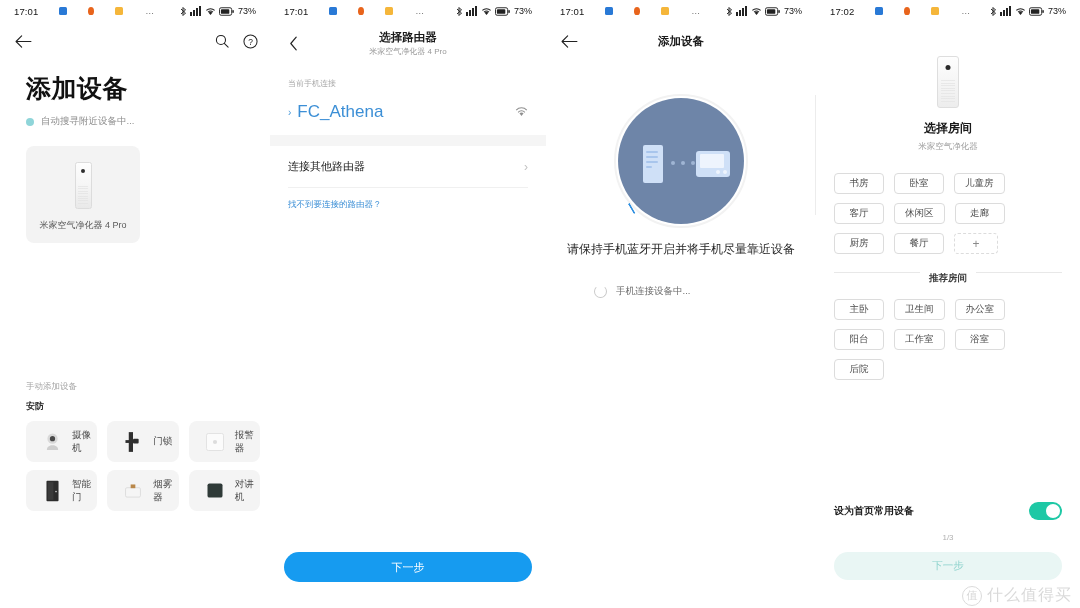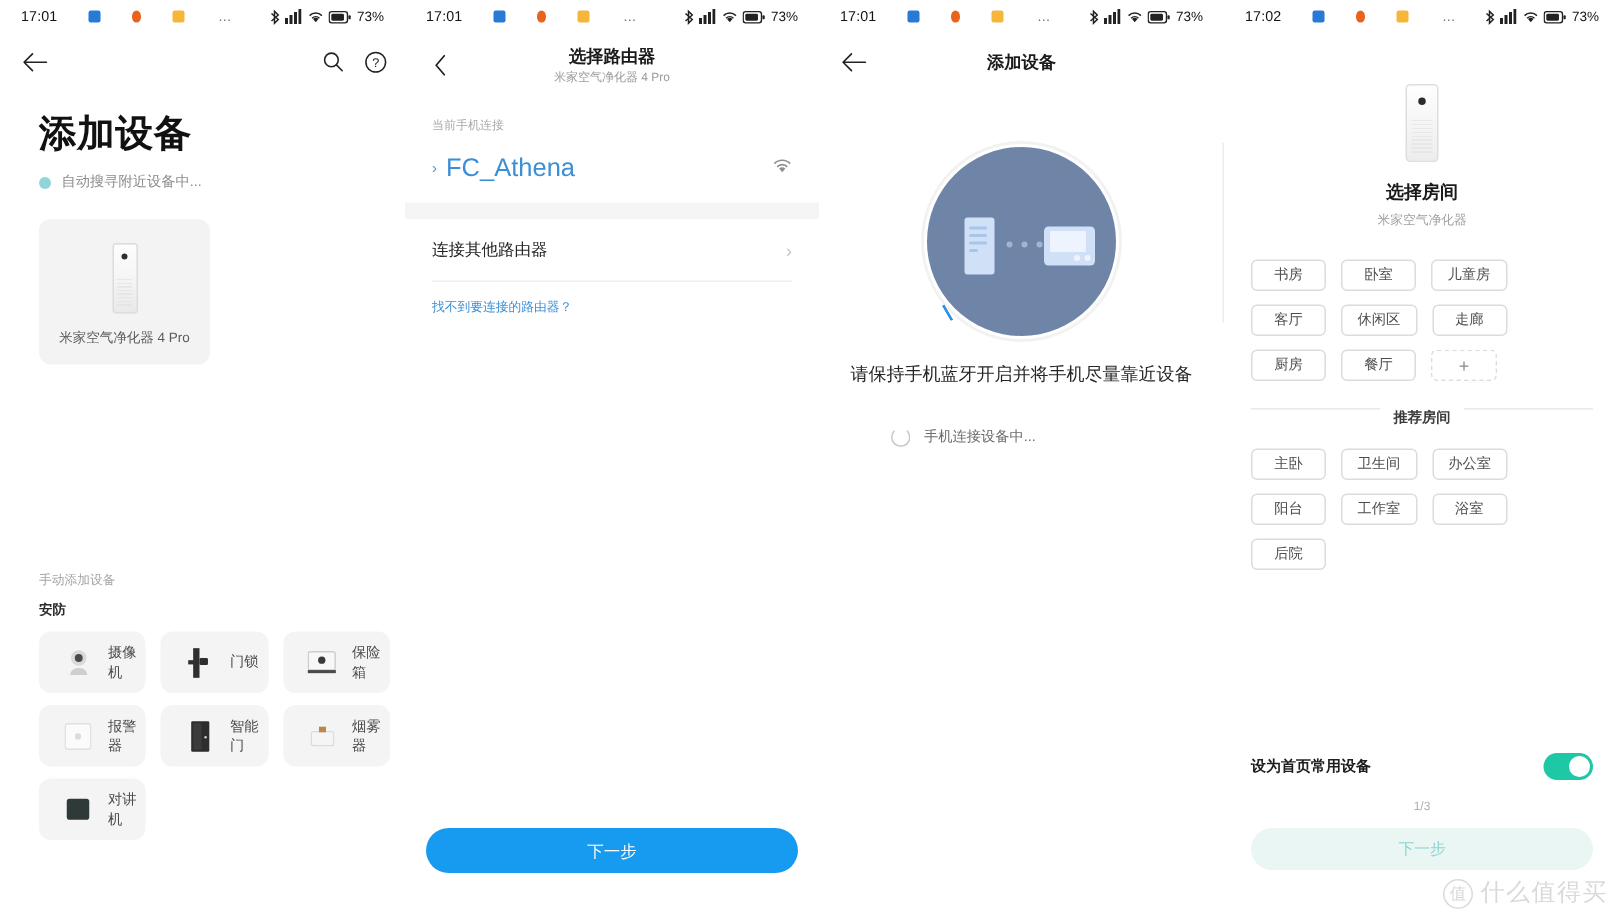--- a/index.html
+++ b/index.html
@@ -225,30 +225,20 @@
           <svg width="16" height="20" viewBox="0 0 17 21">
               <rect x="4" y="0" width="4.5" height="21" fill="#2f2f2f"></rect>
               <rect x="8.5" y="7" width="6" height="5" rx="1" fill="#2f2f2f"></rect>
               <rect x="0.5" y="8.5" width="4" height="3" fill="#2f2f2f"></rect>
             </svg>
         </span>
         <span class="dev-label">门锁</span>
       </div>
       <div class="dev-cell">
         <span class="dev-ico">
-          <svg width="19" height="16" viewBox="0 0 20 17">
-              <rect x="0.5" y="0.5" width="19" height="13" rx="1.5" fill="#f7f7f7" stroke="#cdcdcd"></rect>
-              <circle cx="10" cy="6.5" r="2.6" fill="#3a3a3a"></circle>
-              <rect x="0" y="13.5" width="20" height="2.2" fill="#4a4a4a"></rect>
-            </svg>
-        </span>
-        <span class="dev-label">保险箱</span>
-      </div>
-      <div class="dev-cell">
-        <span class="dev-ico">
           <svg width="18" height="18" viewBox="0 0 19 19">
               <rect x="0.5" y="0.5" width="18" height="18" rx="2" fill="#fbfbfb" stroke="#e0e0e0"></rect>
               <circle cx="9.5" cy="9.5" r="2.2" fill="#dcdcdc"></circle>
             </svg>
         </span>
         <span class="dev-label">报警器</span>
       </div>
       <div class="dev-cell">
         <span class="dev-ico">
           <svg width="13" height="22" viewBox="0 0 14 23">

